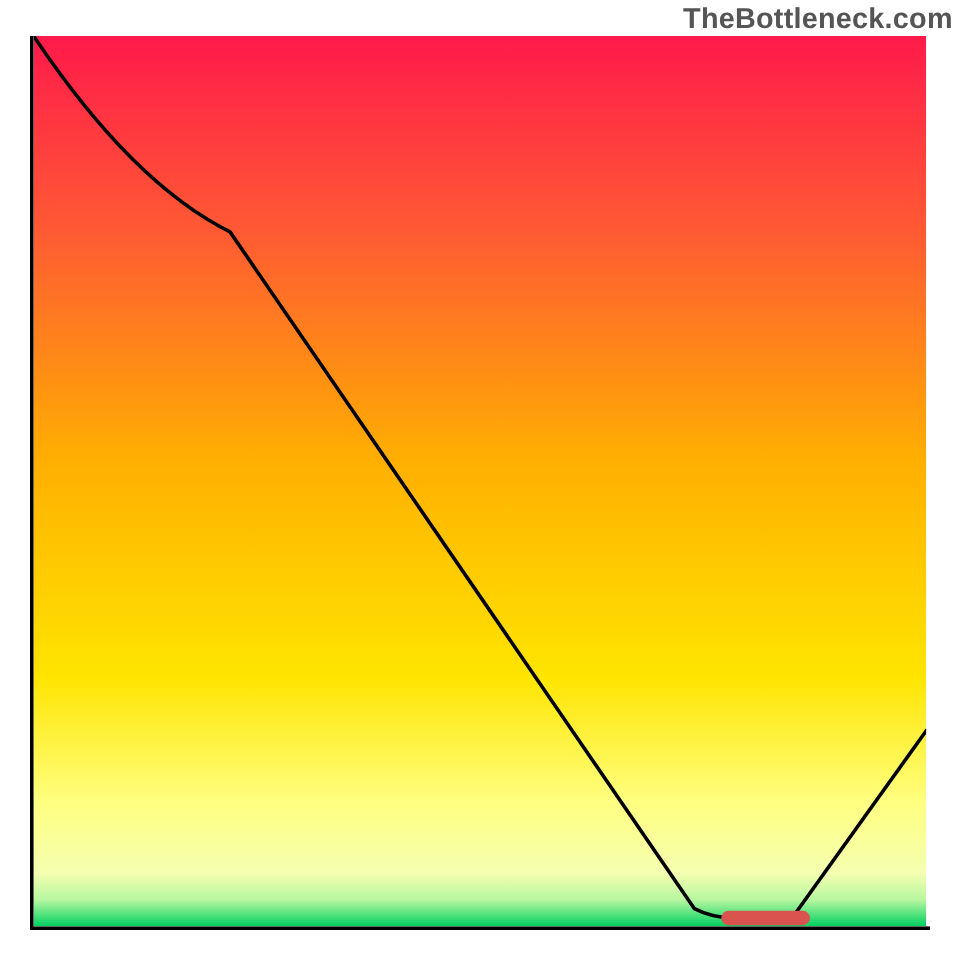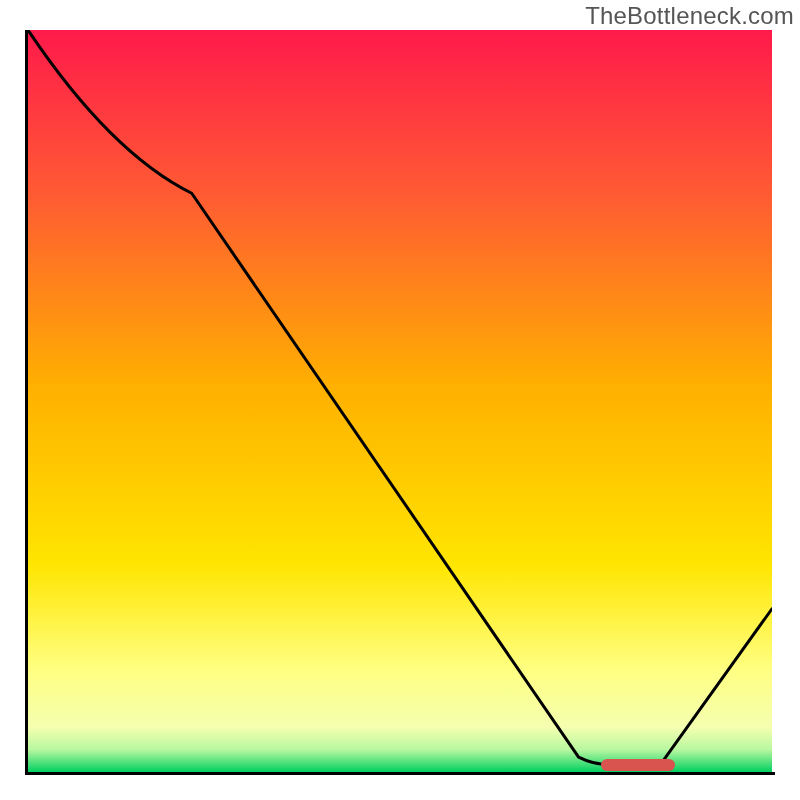--- a/index.html
+++ b/index.html
@@ -13,21 +13,21 @@
   .container {
     position: relative;
     width: 800px;
     height: 800px;
   }
   .watermark {
     position: absolute;
     top: 2px;
     right: 6px;
     font-size: 24px;
-    font-weight: normal;
+    font-weight: bold;
     color: #555;
     letter-spacing: 0.2px;
   }
   .plot-frame {
     position: absolute;
     left: 25px;
     top: 30px;
     width: 750px;
     height: 745px;
     border: 3px solid #000;

